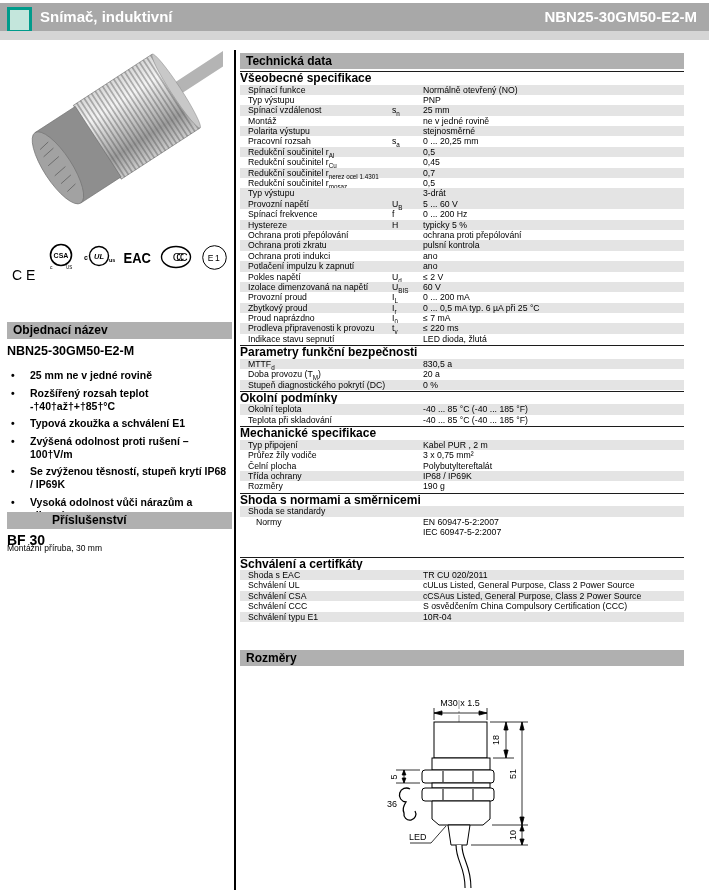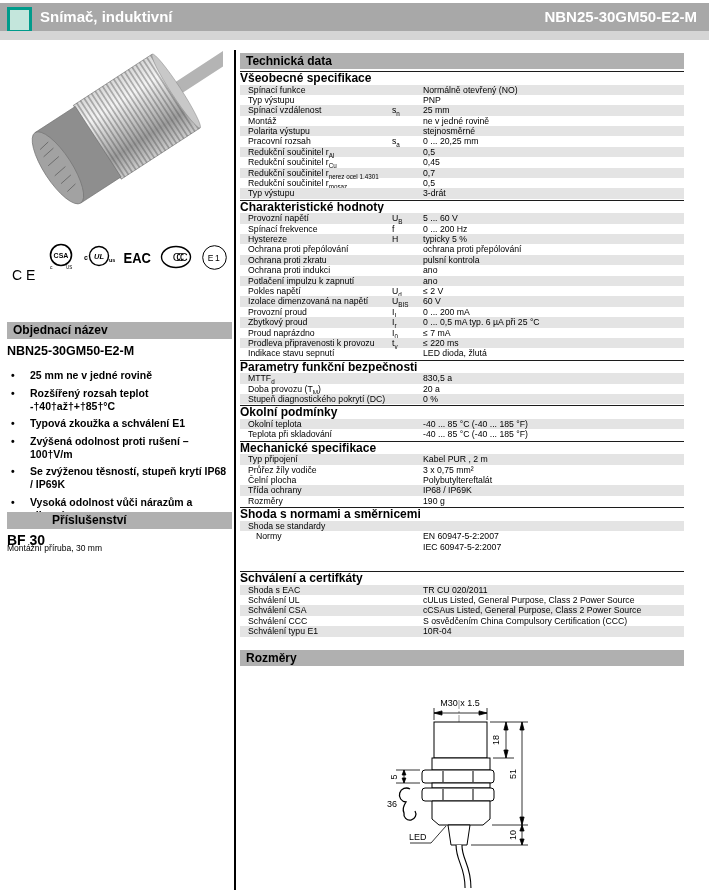--- a/index.html
+++ b/index.html
@@ -188,21 +188,20 @@
       <span class="tval">0,7</span>
     </div>
     <div class="trow">
       <span class="tlabel">Redukční součinitel r<sub>mosaz</sub></span>
       <span class="tval">0,5</span>
     </div>
     <div class="trow alt">
       <span class="tlabel">Typ výstupu</span>
       <span class="tval">3-drát</span>
     </div>
-    <div class="tsection">Charakteristické hodnoty</div>
     <div class="trow alt">
       <span class="tlabel">Provozní napětí</span>
       <span class="tsym">U<sub>B</sub></span>
       <span class="tval">5 ... 60 V</span>
     </div>
     <div class="trow">
       <span class="tlabel">Spínací frekvence</span>
       <span class="tsym">f</span>
       <span class="tval">0 ... 200 Hz</span>
     </div>

